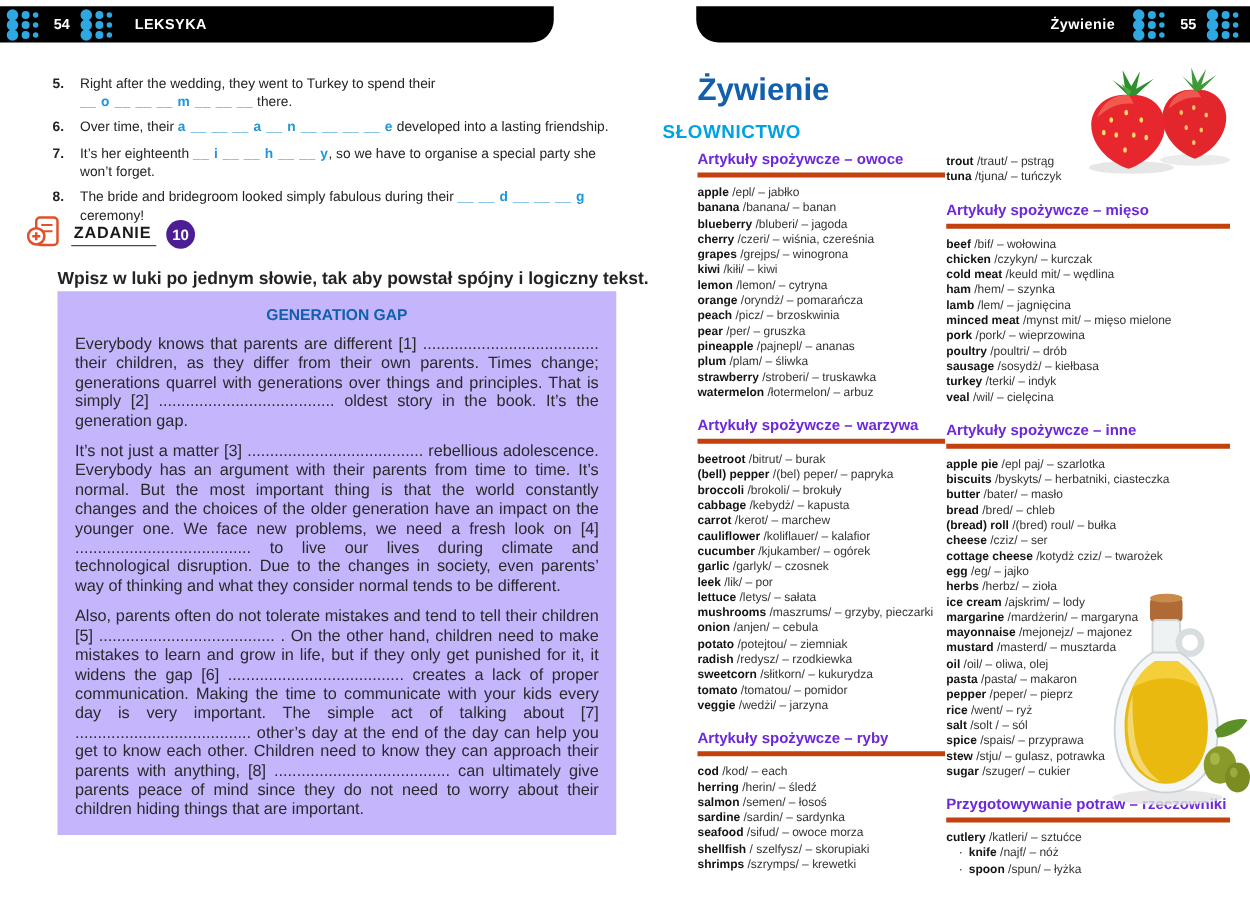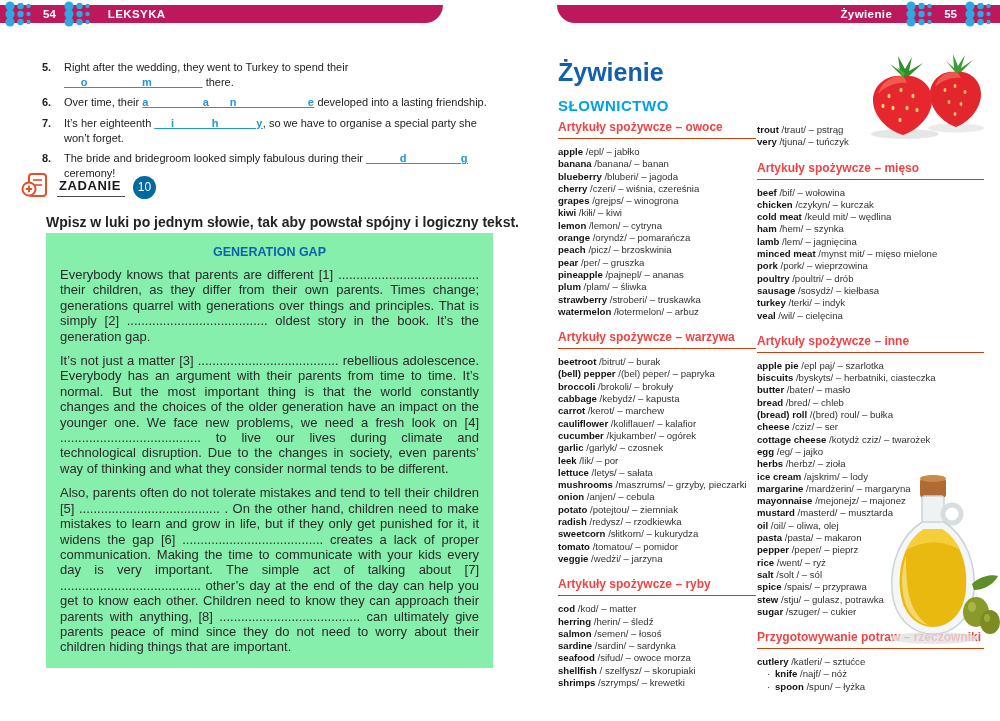--- a/index.html
+++ b/index.html
@@ -1,48 +1,48 @@
 <!DOCTYPE html>
 <html><head>
 <meta charset="utf-8">
 <style>
   html,body{margin:0;padding:0;}
   body{
     width:1000px;height:721px;position:relative;background:#ffffff;
     font-family:"Liberation Sans", sans-serif;overflow:hidden;color:#222;
   }
   
-  .bar{position:absolute;top:5px;height:18px;background:#be185d;display:flex;align-items:center;}
+  .bar{position:absolute;top:5px;height:29px;background:#000000;display:flex;align-items:center;}
   .bar-left{left:0;width:443px;border-radius:0 0 18px 0;padding-left:3px;box-sizing:border-box;}
   .bar-right{left:557px;width:443px;border-radius:0 0 0 18px;justify-content:flex-end;padding-right:3px;box-sizing:border-box;}
   .bar .pgnum{color:#fff;font-weight:bold;font-size:11.5px;margin:0 6px;}
   .bar .barlabel{color:#fff;font-weight:bold;font-size:11.5px;letter-spacing:.4px;margin:0 12px;}
   .dots{display:flex;align-items:center;}
   
   .ex-list{position:absolute;left:42px;top:60px;width:447px;}
   .ex-item{display:flex;font-size:11px;line-height:15.2px;margin-bottom:5px;color:#232323;}
   .ex-num{width:22px;font-weight:bold;flex-shrink:0;}
   .ex-text{flex:1;}
-  .gap{color:#2196d6;font-weight:bold;letter-spacing:.5px;white-space:nowrap;text-decoration:underline;}
+  .gap{color:#2196d6;font-weight:bold;letter-spacing:.5px;white-space:nowrap;}
   
   .task-row{position:absolute;left:20px;top:170px;display:flex;align-items:center;text-align:right;}
   .task-label{font-size:13px;font-weight:bold;color:#1a1a1a;letter-spacing:.6px;border-bottom:1.5px solid #4a4a4a;padding:0 4px 3px 2px;margin-left:7px;}
-  .task-num{width:23px;height:23px;border-radius:50%;background:#0369a1;color:#fff;font-weight:normal;font-size:12px;display:flex;align-items:center;justify-content:center;margin-left:8px;}
+  .task-num{width:23px;height:23px;border-radius:50%;background:#4c1d95;color:#fff;font-weight:bold;font-size:12px;display:flex;align-items:center;justify-content:center;margin-left:8px;}
   .instruction{position:absolute;left:46px;top:214px;font-size:14px;font-weight:bold;color:#232323;}
   
-  .text-box{position:absolute;left:46px;top:233px;width:447px;background:#86efac;padding:10px 14px 4px;box-sizing:border-box;}
+  .text-box{position:absolute;left:46px;top:233px;width:447px;background:#c4b5fd;padding:10px 14px 4px;box-sizing:border-box;}
   .box-title{text-align:center;color:#115fad;font-weight:bold;font-size:12.5px;margin:2px 0 8px;}
   .text-box p{margin:0 0 9px;font-size:13px;line-height:15.4px;text-align:justify;color:#2a2a2a;}
   
   .page-title{position:absolute;left:558px;top:58px;font-size:25px;font-weight:bold;color:#115fad;}
-  .page-subtitle{position:absolute;left:558px;top:97px;font-size:15px;font-weight:bold;color:#00a2e1;letter-spacing:.5px;}
+  .page-subtitle{position:absolute;left:530px;top:97px;font-size:15px;font-weight:bold;color:#00a2e1;letter-spacing:.5px;}
   .vcol{position:absolute;top:120px;}
   #vcol1{left:558px;width:198px;}
   #vcol2{left:757px;width:227px;top:124px;}
-  .vsec-heading{color:#ef4444;font-weight:bold;font-size:12px;padding-bottom:4px;border-bottom:1px solid #c2410c;margin:12px 0 7px;white-space:nowrap;}
+  .vsec-heading{color:#6d28d9;font-weight:bold;font-size:12px;padding-bottom:4px;border-bottom:4px solid #c2410c;margin:12px 0 7px;white-space:nowrap;}
   .vcol .vsec-heading:first-child{margin-top:0;}
   .vi{font-size:9.6px;line-height:12.3px;color:#333;white-space:nowrap;}
   .vi b{color:#141414;}
   .vi.indent{padding-left:10px;}
   .vi .bullet{display:inline-block;width:8px;color:#333;}
   
   .photo{position:absolute;}
   #strawberries{left:853px;top:46px;}
   #oilbottle{left:876px;top:466px;}
 </style>
@@ -186,31 +186,31 @@
     <div class="vi"><b class="en">leek</b><span class="rest"> /lik/ – por</span></div>
     <div class="vi"><b class="en">lettuce</b><span class="rest"> /letys/ – sałata</span></div>
     <div class="vi"><b class="en">mushrooms</b><span class="rest"> /maszrums/ – grzyby, pieczarki</span></div>
     <div class="vi"><b class="en">onion</b><span class="rest"> /anjen/ – cebula</span></div>
     <div class="vi"><b class="en">potato</b><span class="rest"> /potejtou/ – ziemniak</span></div>
     <div class="vi"><b class="en">radish</b><span class="rest"> /redysz/ – rzodkiewka</span></div>
     <div class="vi"><b class="en">sweetcorn</b><span class="rest"> /słitkorn/ – kukurydza</span></div>
     <div class="vi"><b class="en">tomato</b><span class="rest"> /tomatou/ – pomidor</span></div>
     <div class="vi"><b class="en">veggie</b><span class="rest"> /wedżi/ – jarzyna</span></div>
     <div class="vsec-heading">Artykuły spożywcze – ryby</div>
-    <div class="vi"><b class="en">cod</b><span class="rest"> /kod/ – matter</span></div>
+    <div class="vi"><b class="en">cod</b><span class="rest"> /kod/ – each</span></div>
     <div class="vi"><b class="en">herring</b><span class="rest"> /herin/ – śledź</span></div>
     <div class="vi"><b class="en">salmon</b><span class="rest"> /semen/ – łosoś</span></div>
     <div class="vi"><b class="en">sardine</b><span class="rest"> /sardin/ – sardynka</span></div>
     <div class="vi"><b class="en">seafood</b><span class="rest"> /sifud/ – owoce morza</span></div>
     <div class="vi"><b class="en">shellfish</b><span class="rest"> / szelfysz/ – skorupiaki</span></div>
     <div class="vi"><b class="en">shrimps</b><span class="rest"> /szrymps/ – krewetki</span></div>
   </div>
 <div class="vcol" id="vcol2">
     <div class="vi"><b class="en">trout</b><span class="rest"> /traut/ – pstrąg</span></div>
-    <div class="vi"><b class="en">very</b><span class="rest"> /tjuna/ – tuńczyk</span></div>
+    <div class="vi"><b class="en">tuna</b><span class="rest"> /tjuna/ – tuńczyk</span></div>
     <div class="vsec-heading">Artykuły spożywcze – mięso</div>
     <div class="vi"><b class="en">beef</b><span class="rest"> /bif/ – wołowina</span></div>
     <div class="vi"><b class="en">chicken</b><span class="rest"> /czykyn/ – kurczak</span></div>
     <div class="vi"><b class="en">cold meat</b><span class="rest"> /keuld mit/ – wędlina</span></div>
     <div class="vi"><b class="en">ham</b><span class="rest"> /hem/ – szynka</span></div>
     <div class="vi"><b class="en">lamb</b><span class="rest"> /lem/ – jagnięcina</span></div>
     <div class="vi"><b class="en">minced meat</b><span class="rest"> /mynst mit/ – mięso mielone</span></div>
     <div class="vi"><b class="en">pork</b><span class="rest"> /pork/ – wieprzowina</span></div>
     <div class="vi"><b class="en">poultry</b><span class="rest"> /poultri/ – drób</span></div>
     <div class="vi"><b class="en">sausage</b><span class="rest"> /sosydż/ – kiełbasa</span></div>

